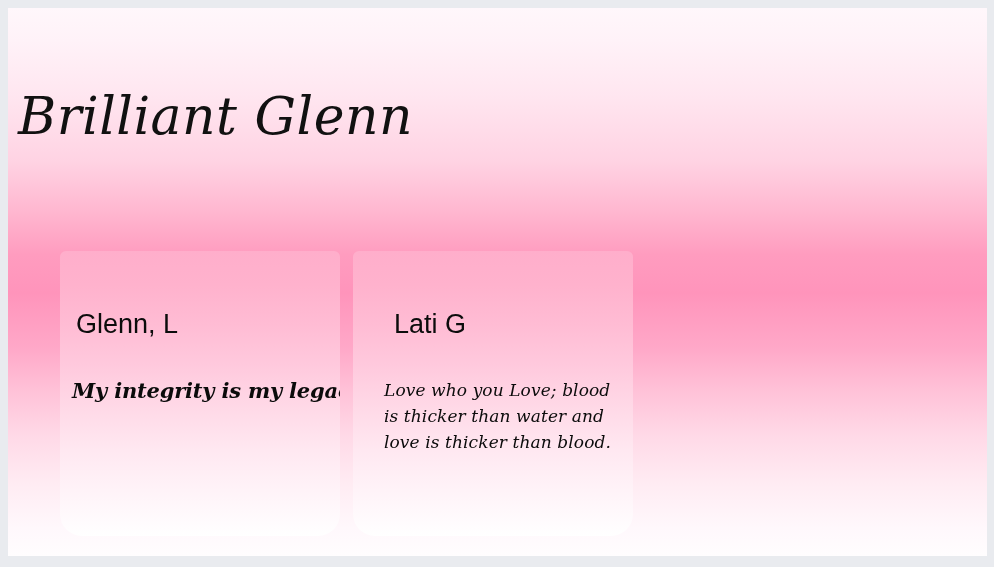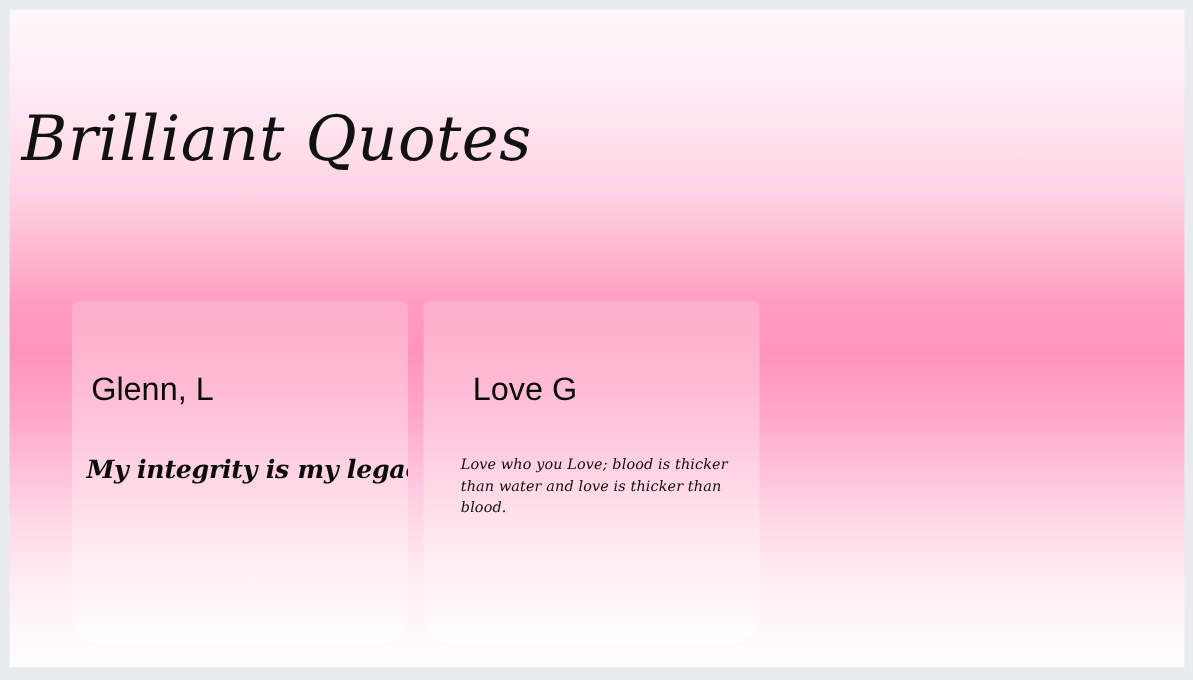--- a/index.html
+++ b/index.html
@@ -158,41 +158,41 @@
   }
 
   
   .quote-calligraphic {
     left: 31px;
     right: 18px;
     top: 127px;
     font-family: "DejaVu Serif", "Liberation Serif", serif;
     font-style: italic;
     font-weight: 400;
-    font-size: 12px;
+    font-size: 17px;
     line-height: 1.52;
     letter-spacing: 0.1px;
   }
 </style>
 </head>
 <body>
 
 <div id="viewport">
   <div id="page">
 
-    <h1 id="page-title">Brilliant Quotes</h1>
+    <h1 id="page-title">Brilliant Glenn</h1>
 
     <div id="cards">
 
       <div class="quote-card card-1">
         <p class="card-author">Glenn, L</p>
         <p class="card-quote quote-script">My integrity is my legacy</p>
       </div>
 
 
       <div class="quote-card card-3">
-        <p class="card-author">Love G</p>
+        <p class="card-author">Lati G</p>
         <p class="card-quote quote-calligraphic">Love who you Love; blood is thicker than water and love is thicker than blood.</p>
       </div>
 
     </div>
   </div>
 </div>
 
 </body></html>

